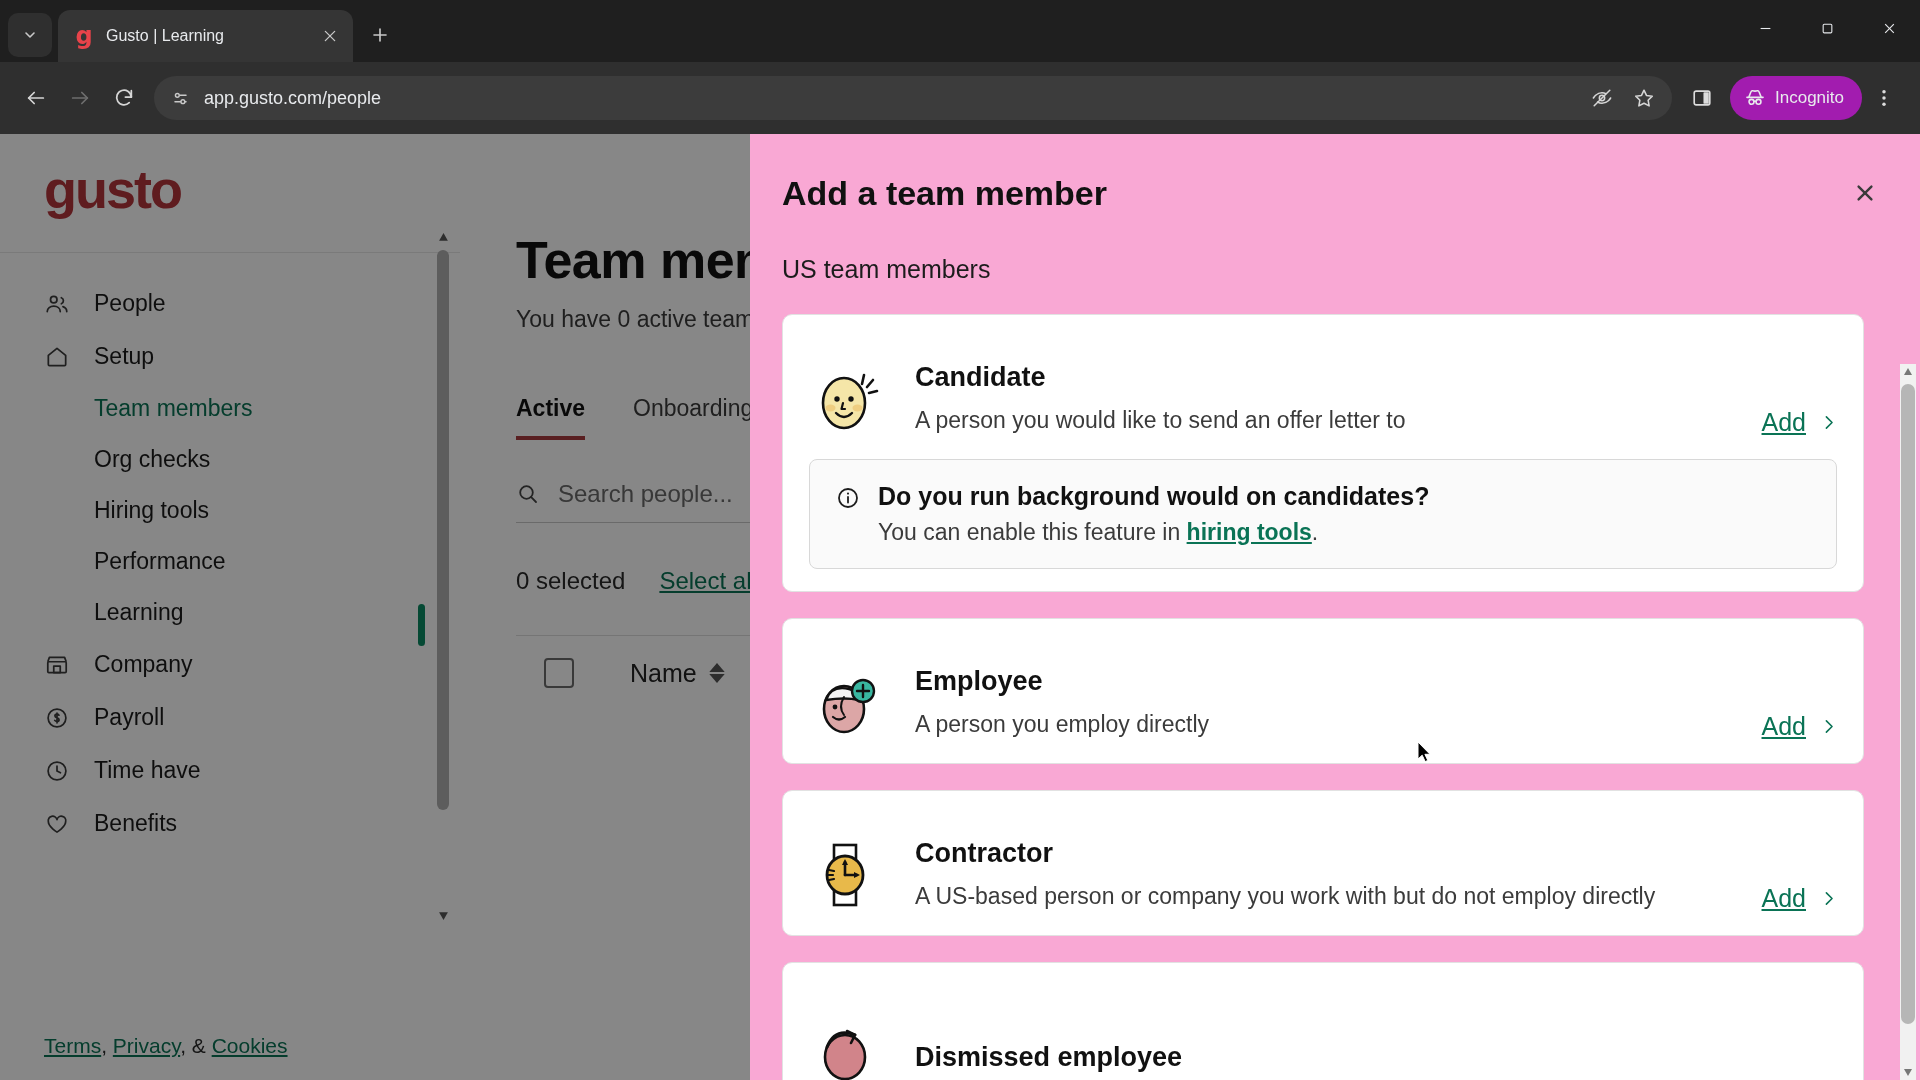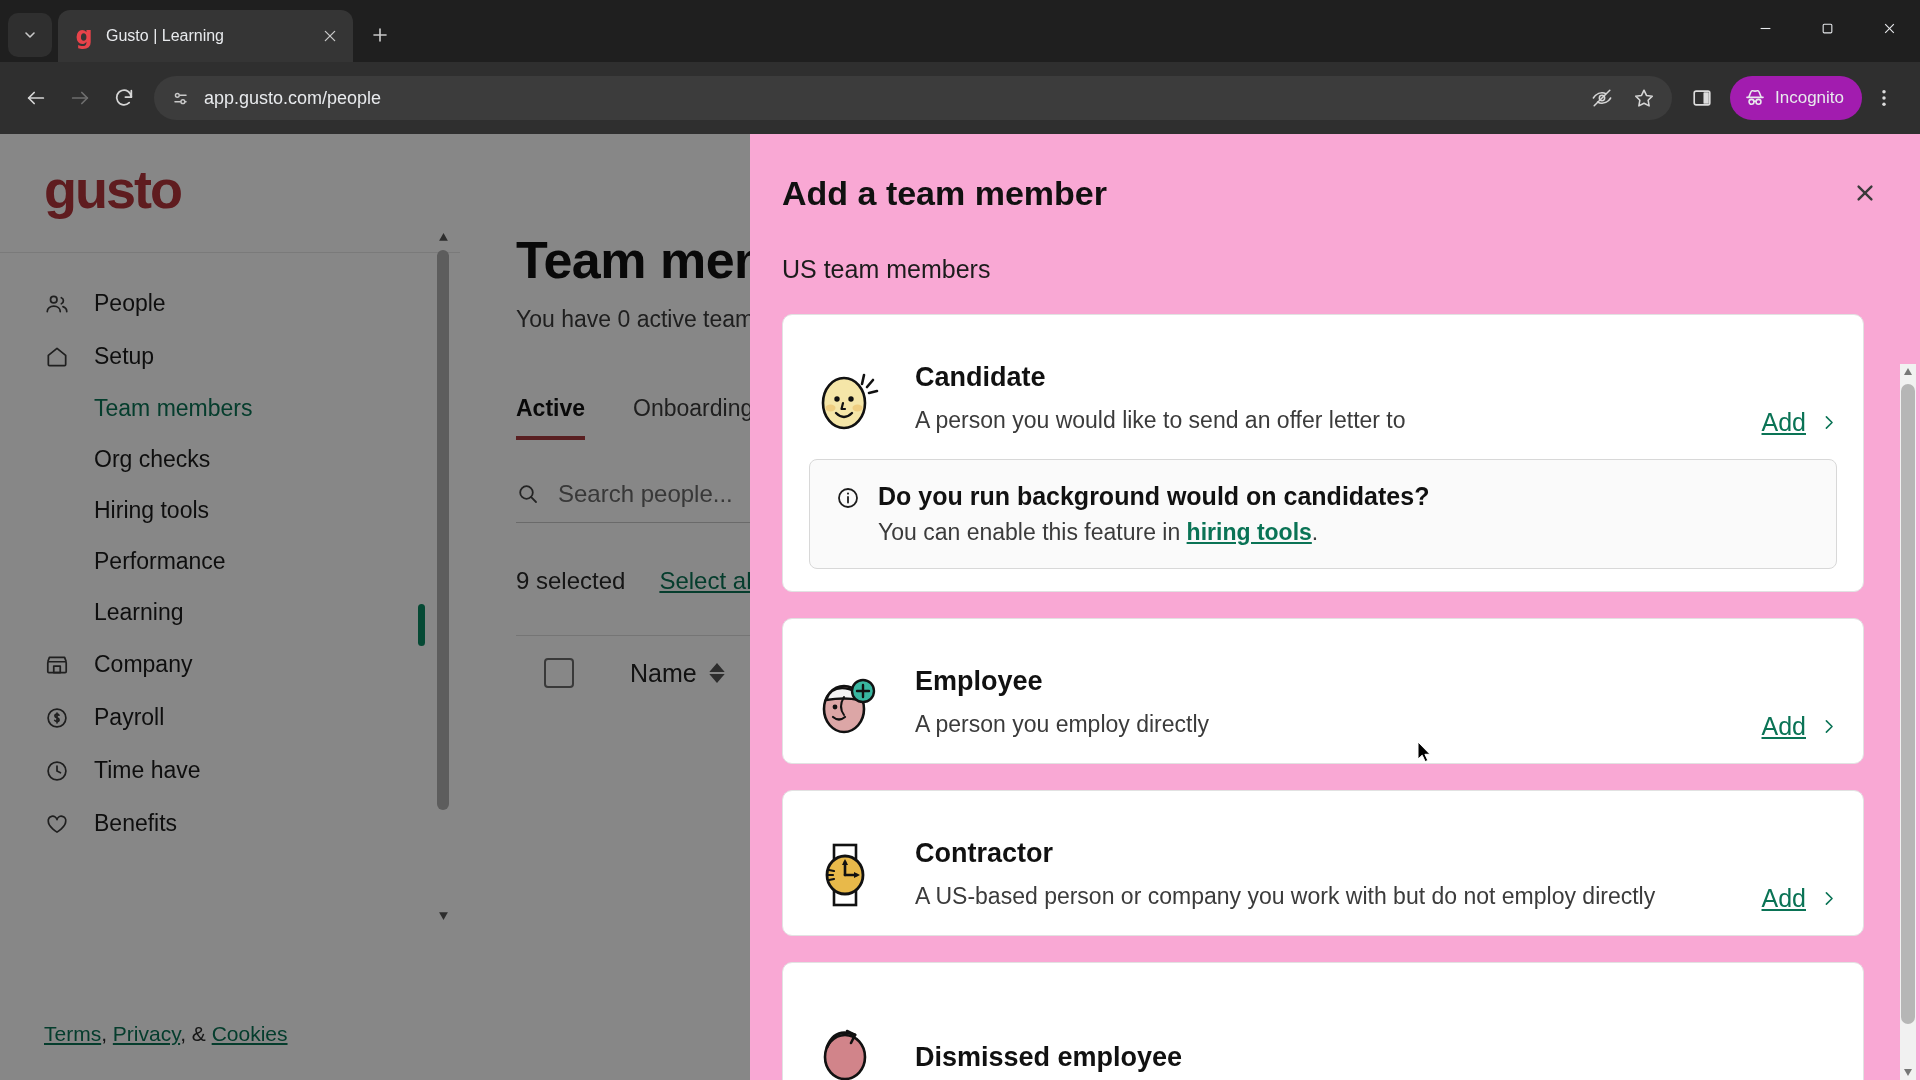--- a/index.html
+++ b/index.html
@@ -133,21 +133,21 @@
   #sidebar-scrollbar .arrow-up svg, #sidebar-scrollbar .arrow-down svg { width: 11px; height: 11px; }
   #sidebar-scrollbar .thumb {
     position: absolute; left: 1px; top: 14px; width: 12px; height: 560px;
     background: #b0b0b0; border-radius: 6px;
   }
   #sidebar-green-tick {
     position: absolute; left: 418px; top: 470px; width: 7px; height: 42px;
     background: #0b8a62; border-radius: 4px;
   }
   #sidebar-footer {
-    position: absolute; left: 44px; bottom: 34px; font-size: 21px; color: #2b2b2b;
+    position: absolute; left: 44px; bottom: 22px; font-size: 21px; color: #2b2b2b;
   }
   #sidebar-footer a { color: #0a7355; text-decoration: underline; }
 
   #main { flex: 1 1 auto; padding: 96px 0 0 56px; min-width: 0; }
   #page-title { font-size: 52px; font-weight: 700; color: #111; letter-spacing: -0.5px; }
   #page-subtitle { margin-top: 16px; font-size: 23px; color: #3c3c3c; white-space: nowrap; }
   #tabs-row { display: flex; gap: 48px; margin-top: 62px; }
   .ptab { font-size: 23px; color: #3c3c3c; padding-bottom: 14px; white-space: nowrap; }
   .ptab.active { color: #111; font-weight: 600; border-bottom: 4px solid #a93b3f; }
   #search-row { margin-top: 40px; width: 760px; border-bottom: 1px solid #c9c9c9; padding-bottom: 14px; display: flex; align-items: center; gap: 18px; }
@@ -465,21 +465,21 @@
         <span class="s-ico">
           <svg viewBox="0 0 24 24" fill="none" stroke="currentColor" stroke-width="1.8" stroke-linecap="round">
               <circle cx="10.5" cy="10.5" r="6.3"></circle>
               <line x1="15.2" y1="15.2" x2="20" y2="20"></line>
             </svg>
         </span>
         <span id="search-placeholder">Search people...</span>
       </div>
 
       <div id="select-row">
-        <span>9 selected</span>
+        <span>0 selected</span>
         <a href="#">Select all</a>
         <a href="#">Clear all</a>
       </div>
 
       <div id="table-head">
         <div class="th-checkbox"></div>
         <div class="th">
           <span>Name</span>
           <span class="sort-ico">
             <svg viewBox="0 0 12 7" width="16" height="9" fill="currentColor">

